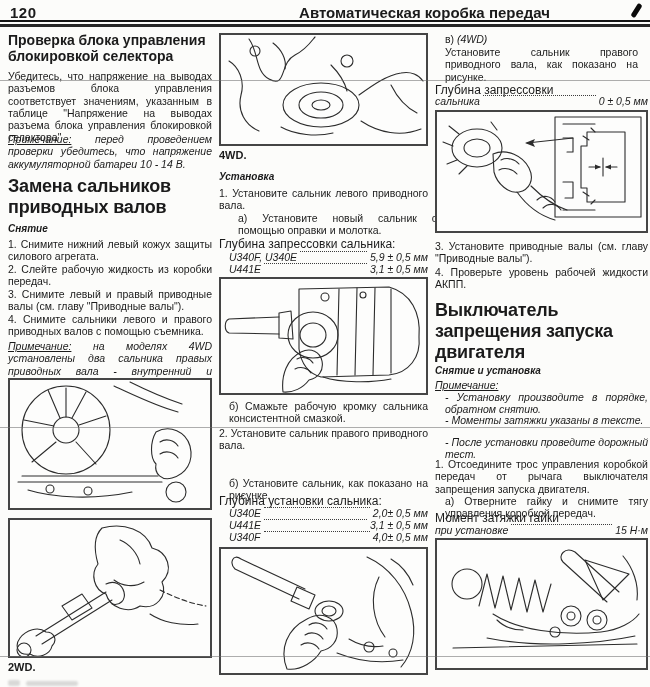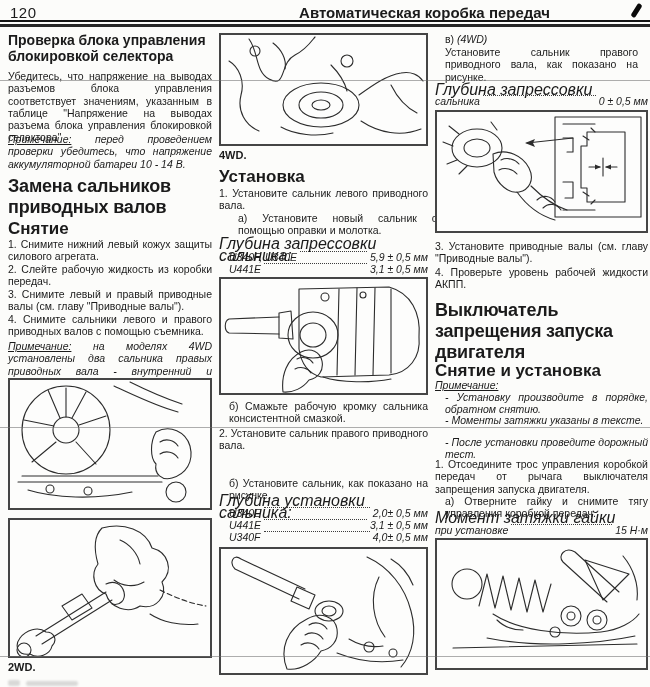--- a/index.html
+++ b/index.html
@@ -3,31 +3,31 @@
 <meta charset="utf-8">
 <style>
   html,body{margin:0;padding:0;}
   .page{
     position:relative;width:650px;height:687px;overflow:hidden;
     background:#fcfcfa;color:#1b1b1b;
     font-family:"Liberation Sans","DejaVu Sans",sans-serif;
     -webkit-font-smoothing:antialiased;
   }
   .abs{position:absolute;}
-  .pgnum{font-size:15px;font-weight:400;letter-spacing:.5px;}
+  .pgnum{font-size:15px;font-weight:700;letter-spacing:.5px;}
   .ptitle{font-size:15px;font-weight:700;text-align:right;}
   .rule1{height:2px;background:#151515;}
   .rule2{height:3px;background:#101010;opacity:.9;}
   .body{font-size:10.5px;line-height:12.3px;text-align:justify;}
   .h-small{font-size:14px;line-height:16px;font-weight:700;}
   .h-big{font-size:18px;line-height:21px;font-weight:700;letter-spacing:-0.2px;}
-  .h-sub{font-size:17px;line-height:15px;font-weight:700;}
+  .h-sub{font-size:10px;line-height:15px;font-weight:700;font-style:italic;}
   .note{font-size:10.5px;line-height:12.3px;font-style:italic;text-align:justify;}
   .note .nlbl{text-decoration:underline;}
-  .spec{font-size:16px;line-height:12px;font-style:italic;}
+  .spec{font-size:12px;line-height:12px;}
   .specrow{display:flex;align-items:flex-start;font-size:10.5px;line-height:12px;font-style:italic;}
   .specrow .dots{flex:1;border-bottom:1.5px dotted #3c3c3c;margin:0 3px 2px 3px;}
   .specrow .sv{white-space:nowrap;}
   .ind{padding-left:10px;}
   .fig{border:2px solid #454545;background:#fdfdfc;box-sizing:border-box;}
   .fig svg{display:block;}
   .figcap{font-size:11px;font-weight:700;}
   .scanline{height:1px;background:#6b6b6b;opacity:.55;width:650px;left:0;z-index:6;}
   .ink{background:#0a0a0a;border-radius:2px;}
   .ghost{background:#8a8a8a;opacity:.3;filter:blur(1px);border-radius:2px;}

